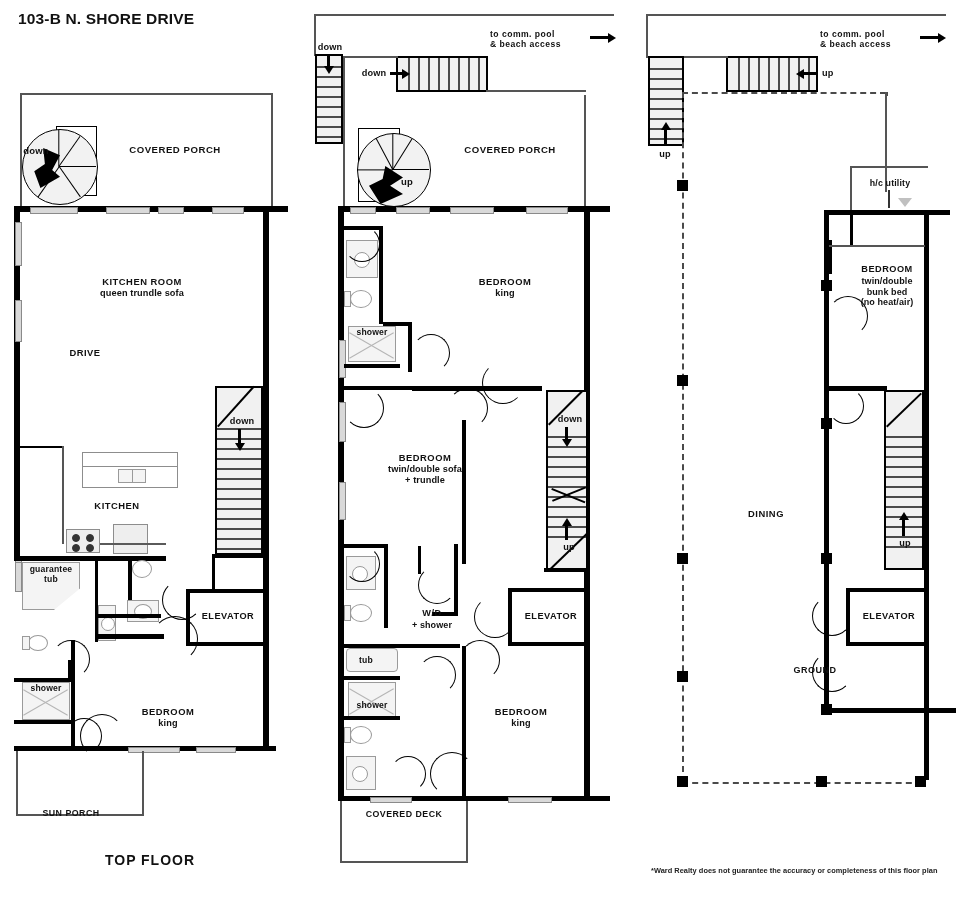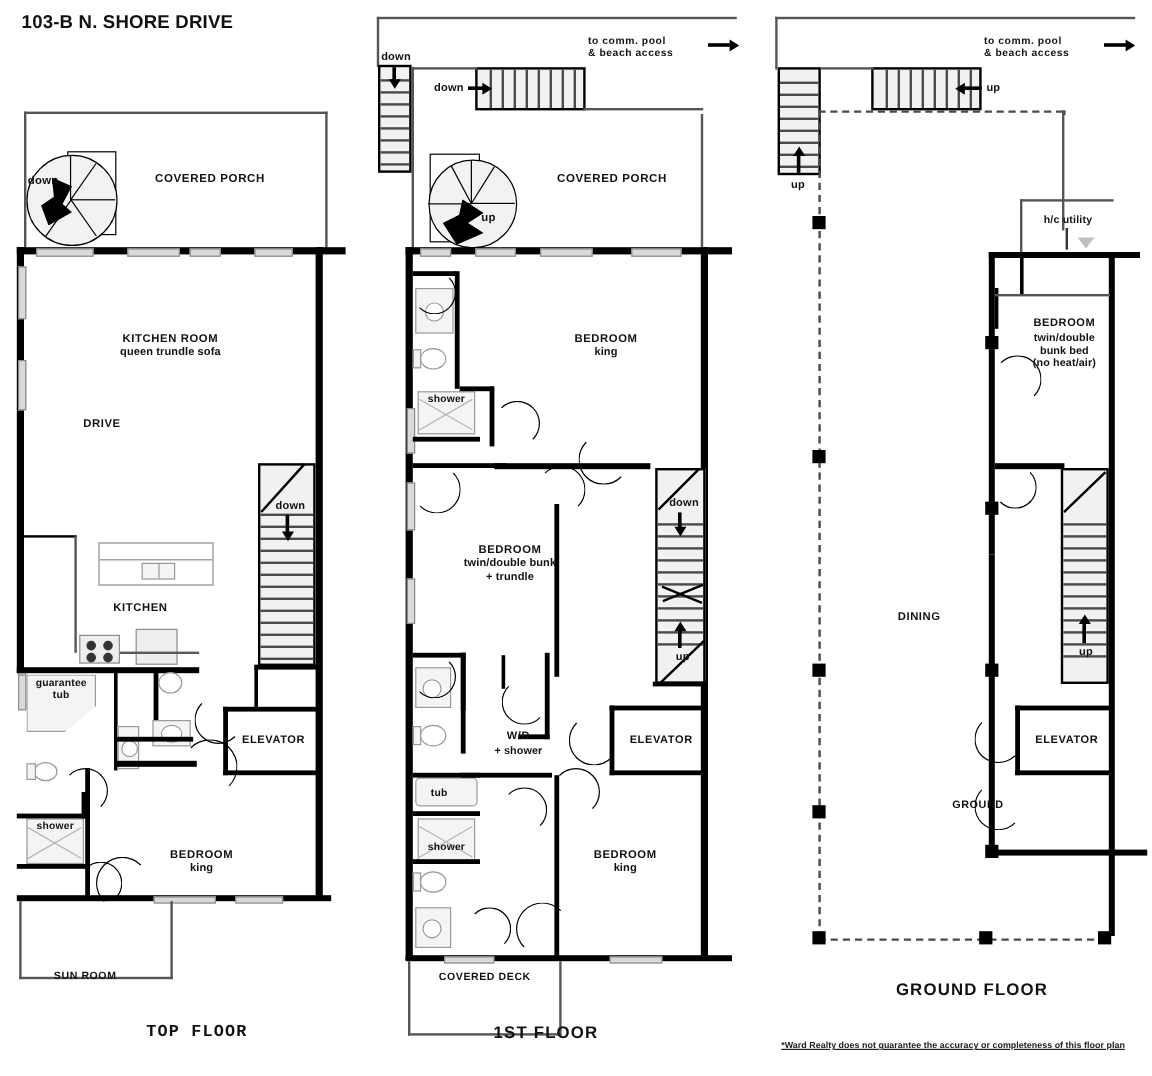--- a/index.html
+++ b/index.html
@@ -17,21 +17,21 @@
   .wt{position:absolute;background:#000;}         
   .line{position:absolute;background:#555;}       
   .lbl{position:absolute;white-space:pre;text-align:center;
        font-weight:bold;letter-spacing:.055em;line-height:1.18;}
   .lbl.sm{font-weight:bold;letter-spacing:.02em;}
   .lbl.lc{letter-spacing:.01em;}
   .titleMain{position:absolute;font-weight:bold;letter-spacing:.01em;}
   .floorTitle{position:absolute;font-weight:bold;letter-spacing:.07em;
      text-align:center;}
   .disc{position:absolute;font-size:7.4px;font-weight:bold;letter-spacing:.005em;
-     color:#222;white-space:nowrap;text-decoration:underline;}
+     color:#222;white-space:nowrap;}
 
   
   .win{position:absolute;background:#d9d9d9;border:1px solid #8a8a8a;}
 
   
   .stair{position:absolute;background:#f1f1f1;border:2px solid #000;box-sizing:border-box;}
   .stair .tread{position:absolute;background:#4a4a4a;}
   .stair.h .tread{width:1.6px;top:0;bottom:0;}
   .stair.v .tread{height:1.6px;left:0;right:0;}
   .diag{position:absolute;background:#000;transform-origin:0 0;height:1.6px;}
@@ -196,23 +196,23 @@
 
     <div class="door" style="left:152px;top:616px;width:44px;height:44px;border-color:transparent;border-top-color:#000;border-right-color:#000;"></div>
     <div class="door" style="left:162px;top:580px;width:38px;height:38px;border-color:transparent;border-left-color:#000;border-bottom-color:#000;"></div>
     <div class="door" style="left:52px;top:640px;width:36px;height:36px;border-color:transparent;border-top-color:#000;border-right-color:#000;"></div>
     <div class="door" style="left:66px;top:718px;width:34px;height:34px;border-color:transparent;border-top-color:#000;border-right-color:#000;"></div>
     <div class="door" style="left:80px;top:714px;width:42px;height:42px;border-color:transparent;border-top-color:#000;border-left-color:#000;"></div>
 
     <div class="line" style="left:16px;top:751px;width:2px;height:65px;"></div>
     <div class="line" style="left:16px;top:814px;width:128px;height:2px;"></div>
     <div class="line" style="left:142px;top:751px;width:2px;height:65px;"></div>
-    <div class="lbl" style="left:28px;top:808px;width:86px;font-size:8.8px;">SUN ROOM</div>
-
-    <div class="floorTitle" style="left:54px;top:852px;width:220px;font-size:14px;font-family:Liberation Mono, monospace;">TOP FLOOR</div>
+    <div class="lbl" style="left:28px;top:808px;width:86px;font-size:8.8px;">SUN PORCH</div>
+
+    <div class="floorTitle" style="left:40px;top:852px;width:220px;font-size:14px;">TOP FLOOR</div>
   </div>
 
   <div class="panel" style="left:300px;top:0;width:330px;height:880px;">
 
     <div class="line" style="left:14px;top:14px;width:300px;height:2px;"></div>
     <div class="line" style="left:14px;top:14px;width:2px;height:42px;"></div>
     <div class="line" style="left:284px;top:95px;width:2px;height:115px;"></div>
 
     <div class="lbl" style="left:190px;top:29px;width:120px;font-size:8.6px;text-align:left;">to comm. pool</div>
     <div class="lbl" style="left:190px;top:39px;width:120px;font-size:8.6px;text-align:left;">&amp; beach access</div>
@@ -290,21 +290,21 @@
     <div class="wt" style="left:108px;top:322px;width:4px;height:50px;"></div>
     <div class="w" style="left:44px;top:386px;width:78px;height:4px;"></div>
 
     <div class="lbl" style="left:150px;top:276px;width:110px;font-size:9.4px;">BEDROOM</div>
     <div class="lbl lc" style="left:150px;top:288px;width:110px;font-size:9.2px;">king</div>
 
     <div class="w" style="left:112px;top:386px;width:130px;height:5px;"></div>
     <div class="wt" style="left:162px;top:420px;width:4px;height:144px;"></div>
 
     <div class="lbl" style="left:70px;top:452px;width:110px;font-size:9.4px;">BEDROOM</div>
-    <div class="lbl lc" style="left:60px;top:464px;width:130px;font-size:9.2px;">twin/double bunk
+    <div class="lbl lc" style="left:60px;top:464px;width:130px;font-size:9.2px;">twin/double sofa
 + trundle</div>
 
     <div class="w" style="left:44px;top:544px;width:44px;height:4px;"></div>
     <div class="wt" style="left:84px;top:544px;width:4px;height:48px;"></div>
     <div class="fx" style="left:46px;top:556px;width:30px;height:34px;"></div>
     <div class="fxo" style="left:52px;top:566px;width:16px;height:16px;"></div>
     <div class="fxo" style="left:50px;top:604px;width:22px;height:18px;"></div>
     <div class="fx" style="left:44px;top:605px;width:7px;height:16px;"></div>
 
     <div class="fx" style="left:46px;top:648px;width:52px;height:24px;border-radius:4px;"></div>
@@ -377,21 +377,20 @@
     <div class="door" style="left:160px;top:640px;width:38px;height:38px;border-color:transparent;border-top-color:#000;border-right-color:#000;"></div>
     <div class="door" style="left:118px;top:656px;width:36px;height:36px;border-color:transparent;border-top-color:#000;border-right-color:#000;"></div>
     <div class="door" style="left:90px;top:756px;width:34px;height:34px;border-color:transparent;border-top-color:#000;border-right-color:#000;"></div>
     <div class="door" style="left:130px;top:752px;width:42px;height:42px;border-color:transparent;border-top-color:#000;border-left-color:#000;"></div>
 
     <div class="line" style="left:40px;top:801px;width:2px;height:62px;"></div>
     <div class="line" style="left:40px;top:861px;width:128px;height:2px;"></div>
     <div class="line" style="left:166px;top:801px;width:2px;height:62px;"></div>
     <div class="lbl" style="left:48px;top:809px;width:112px;font-size:8.8px;">COVERED DECK</div>
 
-    <div class="floorTitle" style="left:40px;top:852px;width:230px;font-size:14px;">1ST FLOOR</div>
   </div>
 
   <div class="panel" style="left:630px;top:0;width:330px;height:880px;">
 
     <div class="line" style="left:16px;top:14px;width:300px;height:2px;"></div>
     <div class="line" style="left:16px;top:14px;width:2px;height:44px;"></div>
 
     <div class="lbl" style="left:190px;top:29px;width:120px;font-size:8.6px;text-align:left;">to comm. pool</div>
     <div class="lbl" style="left:190px;top:39px;width:120px;font-size:8.6px;text-align:left;">&amp; beach access</div>
     <div class="arrowStem" style="left:290px;top:36px;width:20px;height:2.6px;"></div>
@@ -493,18 +492,17 @@
     <div class="w" style="left:216px;top:588px;width:4px;height:58px;"></div>
     <div class="lbl" style="left:224px;top:611px;width:70px;font-size:9.2px;">ELEVATOR</div>
 
     <div class="lbl" style="left:152px;top:665px;width:66px;font-size:9px;">GROUND</div>
 
     <div class="door" style="left:198px;top:296px;width:38px;height:38px;border-color:transparent;border-top-color:#000;border-right-color:#000;"></div>
     <div class="door" style="left:198px;top:388px;width:34px;height:34px;border-color:transparent;border-right-color:#000;border-bottom-color:#000;"></div>
     <div class="door" style="left:182px;top:596px;width:38px;height:38px;border-color:transparent;border-bottom-color:#000;border-left-color:#000;"></div>
     <div class="door" style="left:182px;top:652px;width:38px;height:38px;border-color:transparent;border-bottom-color:#000;border-left-color:#000;"></div>
 
-    <div class="floorTitle" style="left:70px;top:816px;width:220px;font-size:14px;">GROUND FLOOR</div>
   </div>
 
   <div class="disc" style="left:651px;top:866px;">*Ward Realty does not guarantee the accuracy or completeness of this floor plan</div>
 
 </div>
 
 </body></html>

